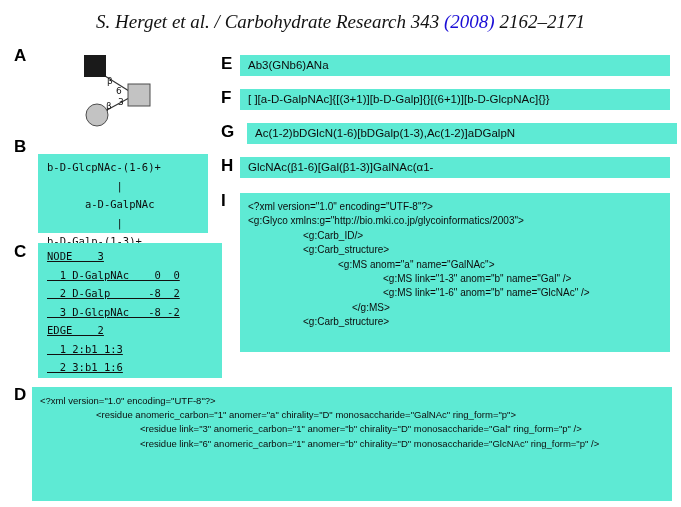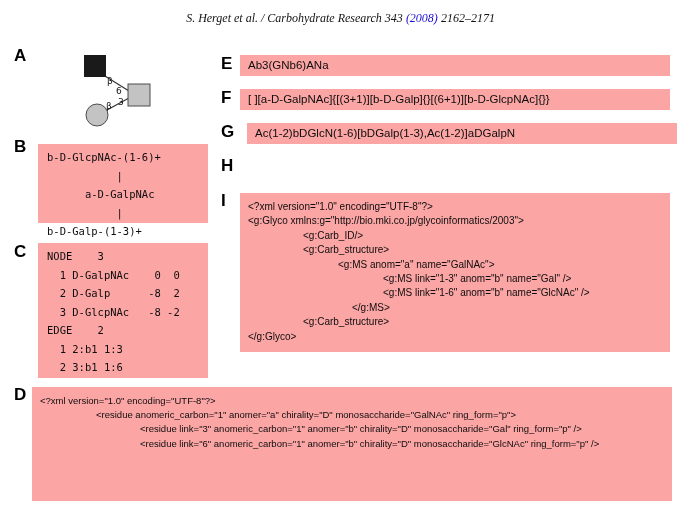--- a/index.html
+++ b/index.html
@@ -1,29 +1,29 @@
 <!DOCTYPE html>
 <html><head>
 <meta charset="utf-8">
 <style>
   html,body{margin:0;padding:0;background:#ffffff;}
   #page{position:relative;width:681px;height:507px;background:#ffffff;
         font-family:"Liberation Sans",sans-serif;color:#111;overflow:hidden;}
 
   
   #header{position:absolute;top:11px;left:0;width:100%;text-align:center;
-          font-family:"Liberation Serif",serif;font-style:italic;font-size:12px;color:#121212;}
+          font-family:"Liberation Serif",serif;font-style:italic;font-size:19px;color:#121212;}
   #header .blue{color:#1a0dd6;}
 
   
   .panel-label{position:absolute;font-weight:bold;font-size:17px;color:#000;
                font-family:"Liberation Sans",sans-serif;}
 
   
-  .gbox{position:absolute;background:#fca5a5;box-sizing:border-box;}
+  .gbox{position:absolute;background:#5eead4;box-sizing:border-box;}
 
   .mono-pre{white-space:pre;font-family:"DejaVu Sans Mono",monospace;
             font-size:10.5px;line-height:18.5px;padding:4px 0 0 9px;color:#0d0d0d;}
 
   .oneline{font-size:11.5px;line-height:21px;padding-left:8px;color:#0d0d0d;
            white-space:nowrap;overflow:hidden;}
 
   .codebox{font-size:9.5px;line-height:14.2px;padding:7px 0 0 8px;color:#0d0d0d;}
   .codebox div{white-space:pre;}
   .codebox-i{font-size:10px;line-height:14.4px;padding:7px 0 0 8px;}
@@ -52,30 +52,30 @@
     <rect x="16" y="9" width="22" height="22" fill="#1a1a1a"></rect>
     <rect x="60" y="38" width="22" height="22" fill="#c3c3c3" stroke="#4d4d4d" stroke-width="1"></rect>
     <circle cx="29" cy="69" r="11" fill="#c3c3c3" stroke="#4d4d4d" stroke-width="1"></circle>
     <text x="39" y="38" font-size="9">β</text>
     <text x="48" y="48" font-size="9">6</text>
     <text x="50" y="59" font-size="9">3</text>
     <text x="38" y="63" font-size="9">β</text>
   </svg>
 
   <div class="panel-label" style="left:14px;top:137px;">B</div>
-  <div class="gbox" style="left:38px;top:144px;width:170px;height:79px;">
+  <div class="gbox" style="left:38px;top:154px;width:170px;height:79px;">
     <div class="mono-pre">b-D-GlcpNAc-(1-6)+
            |
       a-D-GalpNAc
            |
 b-D-Galp-(1-3)+</div>
   </div>
 
   <div class="panel-label" style="left:14px;top:242px;">C</div>
-  <div class="gbox" style="left:38px;top:243px;width:170px;height:135px;">
+  <div class="gbox" style="left:38px;top:243px;width:184px;height:135px;text-decoration:underline;">
     <div class="mono-pre">NODE    3
   1 D-GalpNAc    0  0
   2 D-Galp      -8  2
   3 D-GlcpNAc   -8 -2
 EDGE    2
   1 2:b1 1:3
   2 3:b1 1:6</div>
   </div>
 
   <div class="panel-label" style="left:14px;top:385px;">D</div>
@@ -95,28 +95,30 @@
   <div class="gbox" style="left:240px;top:89px;width:430px;height:21px;">
     <div class="oneline">[ ][a-D-GalpNAc]{[(3+1)][b-D-Galp]{}[(6+1)][b-D-GlcpNAc]{}}</div>
   </div>
 
   <div class="panel-label" style="left:221px;top:122px;">G</div>
   <div class="gbox" style="left:247px;top:123px;width:430px;height:21px;">
     <div class="oneline">Ac(1-2)bDGlcN(1-6)[bDGalp(1-3),Ac(1-2)]aDGalpN</div>
   </div>
 
   <div class="panel-label" style="left:221px;top:156px;">H</div>
+  <div class="gbox" style="left:240px;top:157px;width:430px;height:21px;">
+    <div class="oneline">GlcNAc(β1-6)[Gal(β1-3)]GalNAc(α1-</div>
+  </div>
 
   <div class="panel-label" style="left:221px;top:191px;">I</div>
   <div class="gbox codebox codebox-i" style="left:240px;top:193px;width:430px;height:159px;">
     <div>&lt;?xml version="1.0" encoding="UTF-8"?&gt;</div>
     <div>&lt;g:Glyco xmlns:g="http://bio.mki.co.jp/glycoinformatics/2003"&gt;</div>
     <div class="i-ind1">&lt;g:Carb_ID/&gt;</div>
     <div class="i-ind1">&lt;g:Carb_structure&gt;</div>
     <div class="i-ind2">&lt;g:MS anom="a" name="GalNAc"&gt;</div>
     <div class="i-ind3">&lt;g:MS link="1-3" anom="b" name="Gal" /&gt;</div>
     <div class="i-ind3">&lt;g:MS link="1-6" anom="b" name="GlcNAc" /&gt;</div>
     <div class="i-ind2b">&lt;/g:MS&gt;</div>
     <div class="i-ind1">&lt;g:Carb_structure&gt;</div>
-    <div>&lt;/g:Glyco&gt;</div>
   </div>
 
 </div>
 
 </body></html>

